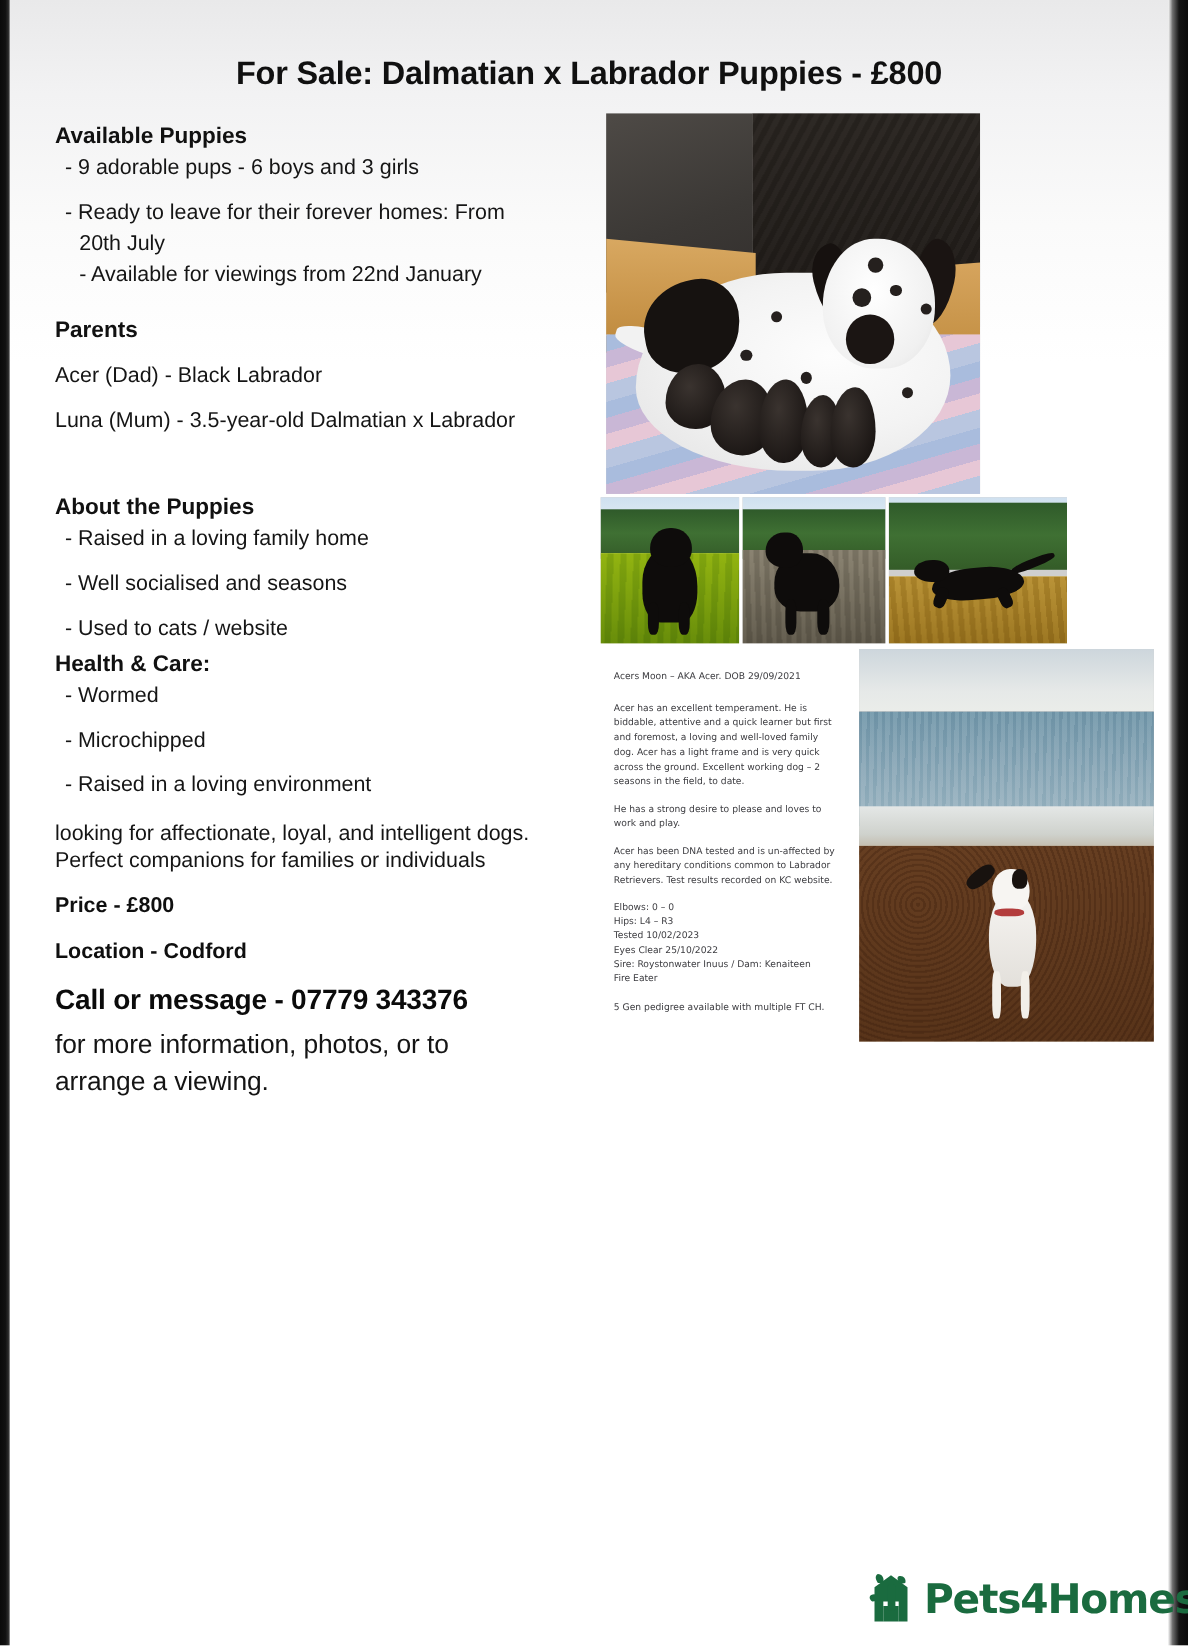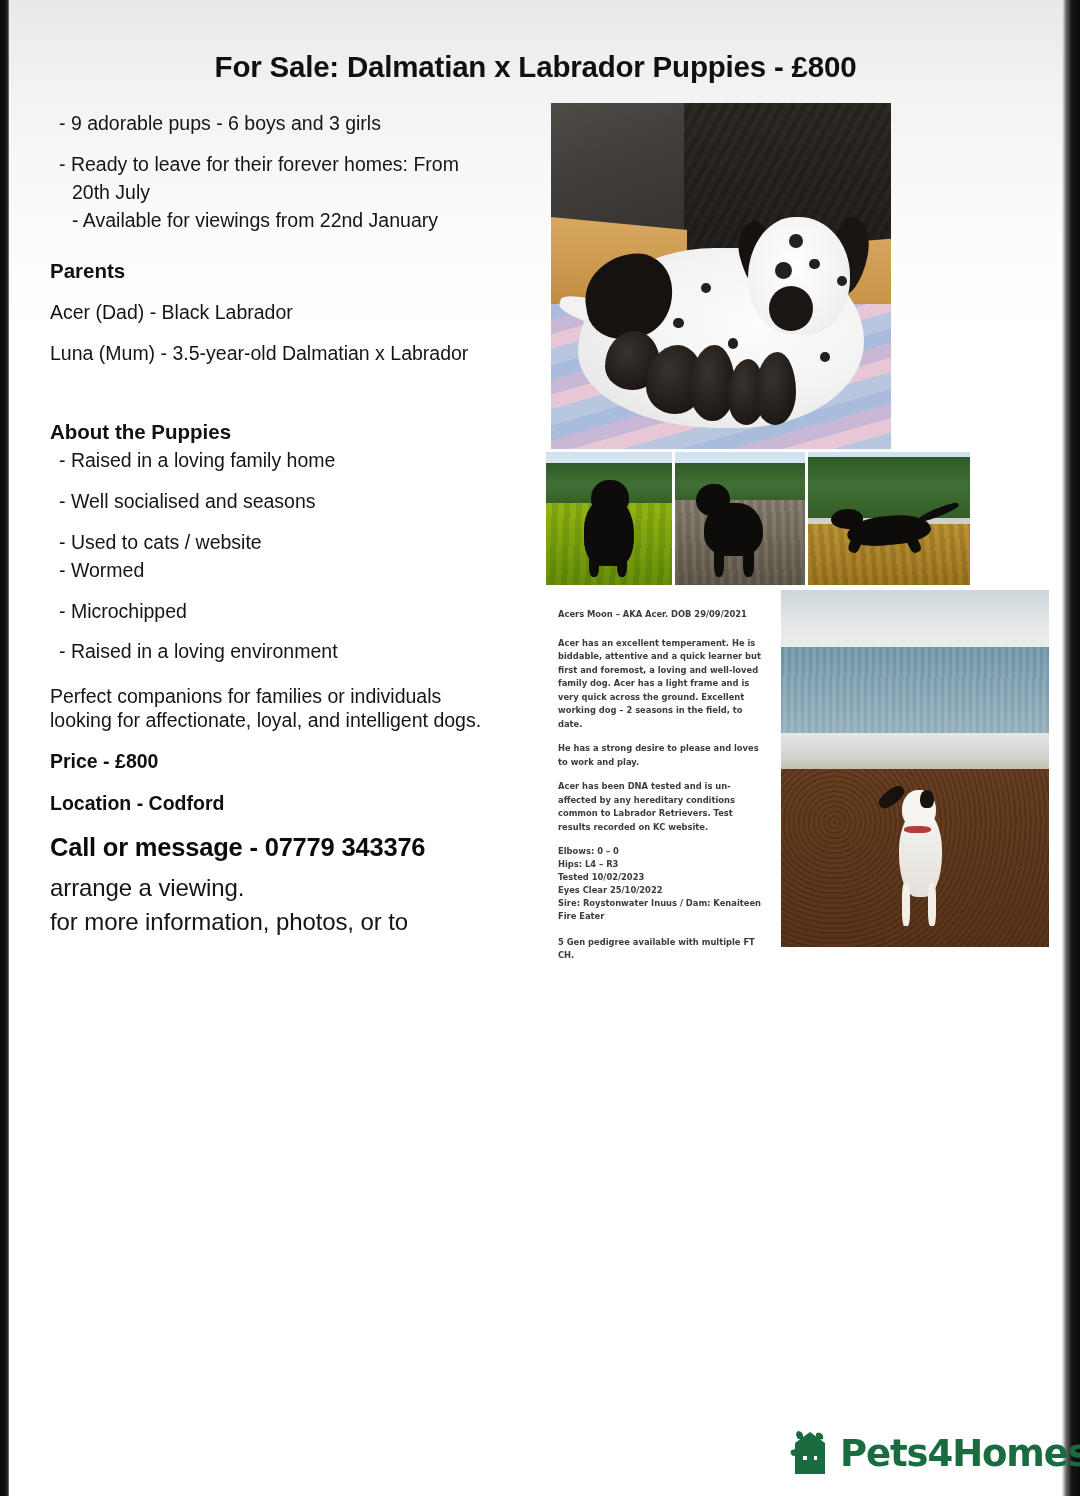--- a/index.html
+++ b/index.html
@@ -169,21 +169,21 @@
   
   .ph-text {
     left: 546px; top: 590px; width: 232px; height: 386px;
     background: #ffffff; overflow: hidden;
   }
   .ped {
     padding: 18px 14px 0 12px;
     font-family: "DejaVu Sans", sans-serif;
     font-size: 8.35px; line-height: 1.62; color: #3c3c40;
   }
-  .ped p { margin: 0 0 11px 0; font-weight: bold; }
+  .ped p { margin: 0 0 11px 0; }
   .ped .tight { margin: 0; line-height: 1.56; }
   .ped .head { margin: 0 0 15px 0; }
 
   
   .ph-beach { left: 781px; top: 590px; width: 268px; height: 357px; }
   .beach-sky { position:absolute; left:0; top:0; width:100%; height:18%;
       background: linear-gradient(180deg,#cdd6dc 0%,#e6e9e8 60%,#eceeea 100%); }
   .beach-sea { position:absolute; left:0; top:16%; width:100%; height:29%;
       background: repeating-linear-gradient(91deg,#7d8f99 0px,#7d8f99 3px,#8e9da6 3px,#8e9da6 7px),
                   linear-gradient(180deg,#6f828e 0%,#9aa8b0 100%);
@@ -225,20 +225,21 @@
 <div class="page">
 
   <div class="top-wash"></div>
   <div class="edge-left"></div>
   <div class="edge-right"></div>
 
   <div class="title">For Sale: Dalmatian x Labrador Puppies - £800</div>
 
   <div class="col-left">
 
+    <div class="h-sec">Available Puppies</div>
     <p class="ln indent1">- 9 adorable pups - 6 boys and 3 girls</p>
     <div class="gap-s"></div>
     <p class="ln indent1">- Ready to leave for their forever homes: From</p>
     <p class="ln indent2">20th July</p>
     <p class="ln indent2">- Available for viewings from 22nd January</p>
 
     <div class="gap-m"></div>
 
     <div class="h-sec">Parents</div>
     <div class="gap-s"></div>
@@ -248,41 +249,42 @@
 
     <div class="gap-xl"></div>
 
     <div class="h-sec">About the Puppies</div>
     <p class="ln indent1">- Raised in a loving family home</p>
     <div class="gap-s"></div>
     <p class="ln indent1">- Well socialised and seasons</p>
     <div class="gap-s"></div>
     <p class="ln indent1">- Used to cats / website</p>
 
+    <div class="h-sec" style="margin-top:7px">Health &amp; Care:</div>
     <p class="ln indent1">- Wormed</p>
     <div class="gap-s"></div>
     <p class="ln indent1">- Microchipped</p>
     <div class="gap-s"></div>
     <p class="ln indent1">- Raised in a loving environment</p>
 
     <div style="height:18px"></div>
+    <p class="para">looking for affectionate, loyal, and intelligent dogs.</p>
     <p class="para">Perfect companions for families or individuals</p>
-    <p class="para">looking for affectionate, loyal, and intelligent dogs.</p>
 
     <div style="height:17px"></div>
     <p class="strong-line">Price - £800</p>
 
     <div style="height:17px"></div>
     <p class="strong-line">Location - Codford</p>
 
     <div style="height:16px"></div>
     <p class="call-line">Call or message - 07779 343376</p>
     <div style="height:6px"></div>
+    <p class="call-sub">for more information, photos, or to</p>
     <p class="call-sub">arrange a viewing.</p>
-    <p class="call-sub">for more information, photos, or to</p>
   </div>
 
   <div class="collage">
 
     <div class="ph ph-main">
       <div class="kennel-wall-l"></div>
       <div class="kennel-wall-r"></div>
       <div class="kennel-ply-l"></div>
       <div class="kennel-ply-r"></div>
       <div class="blanket"></div>

